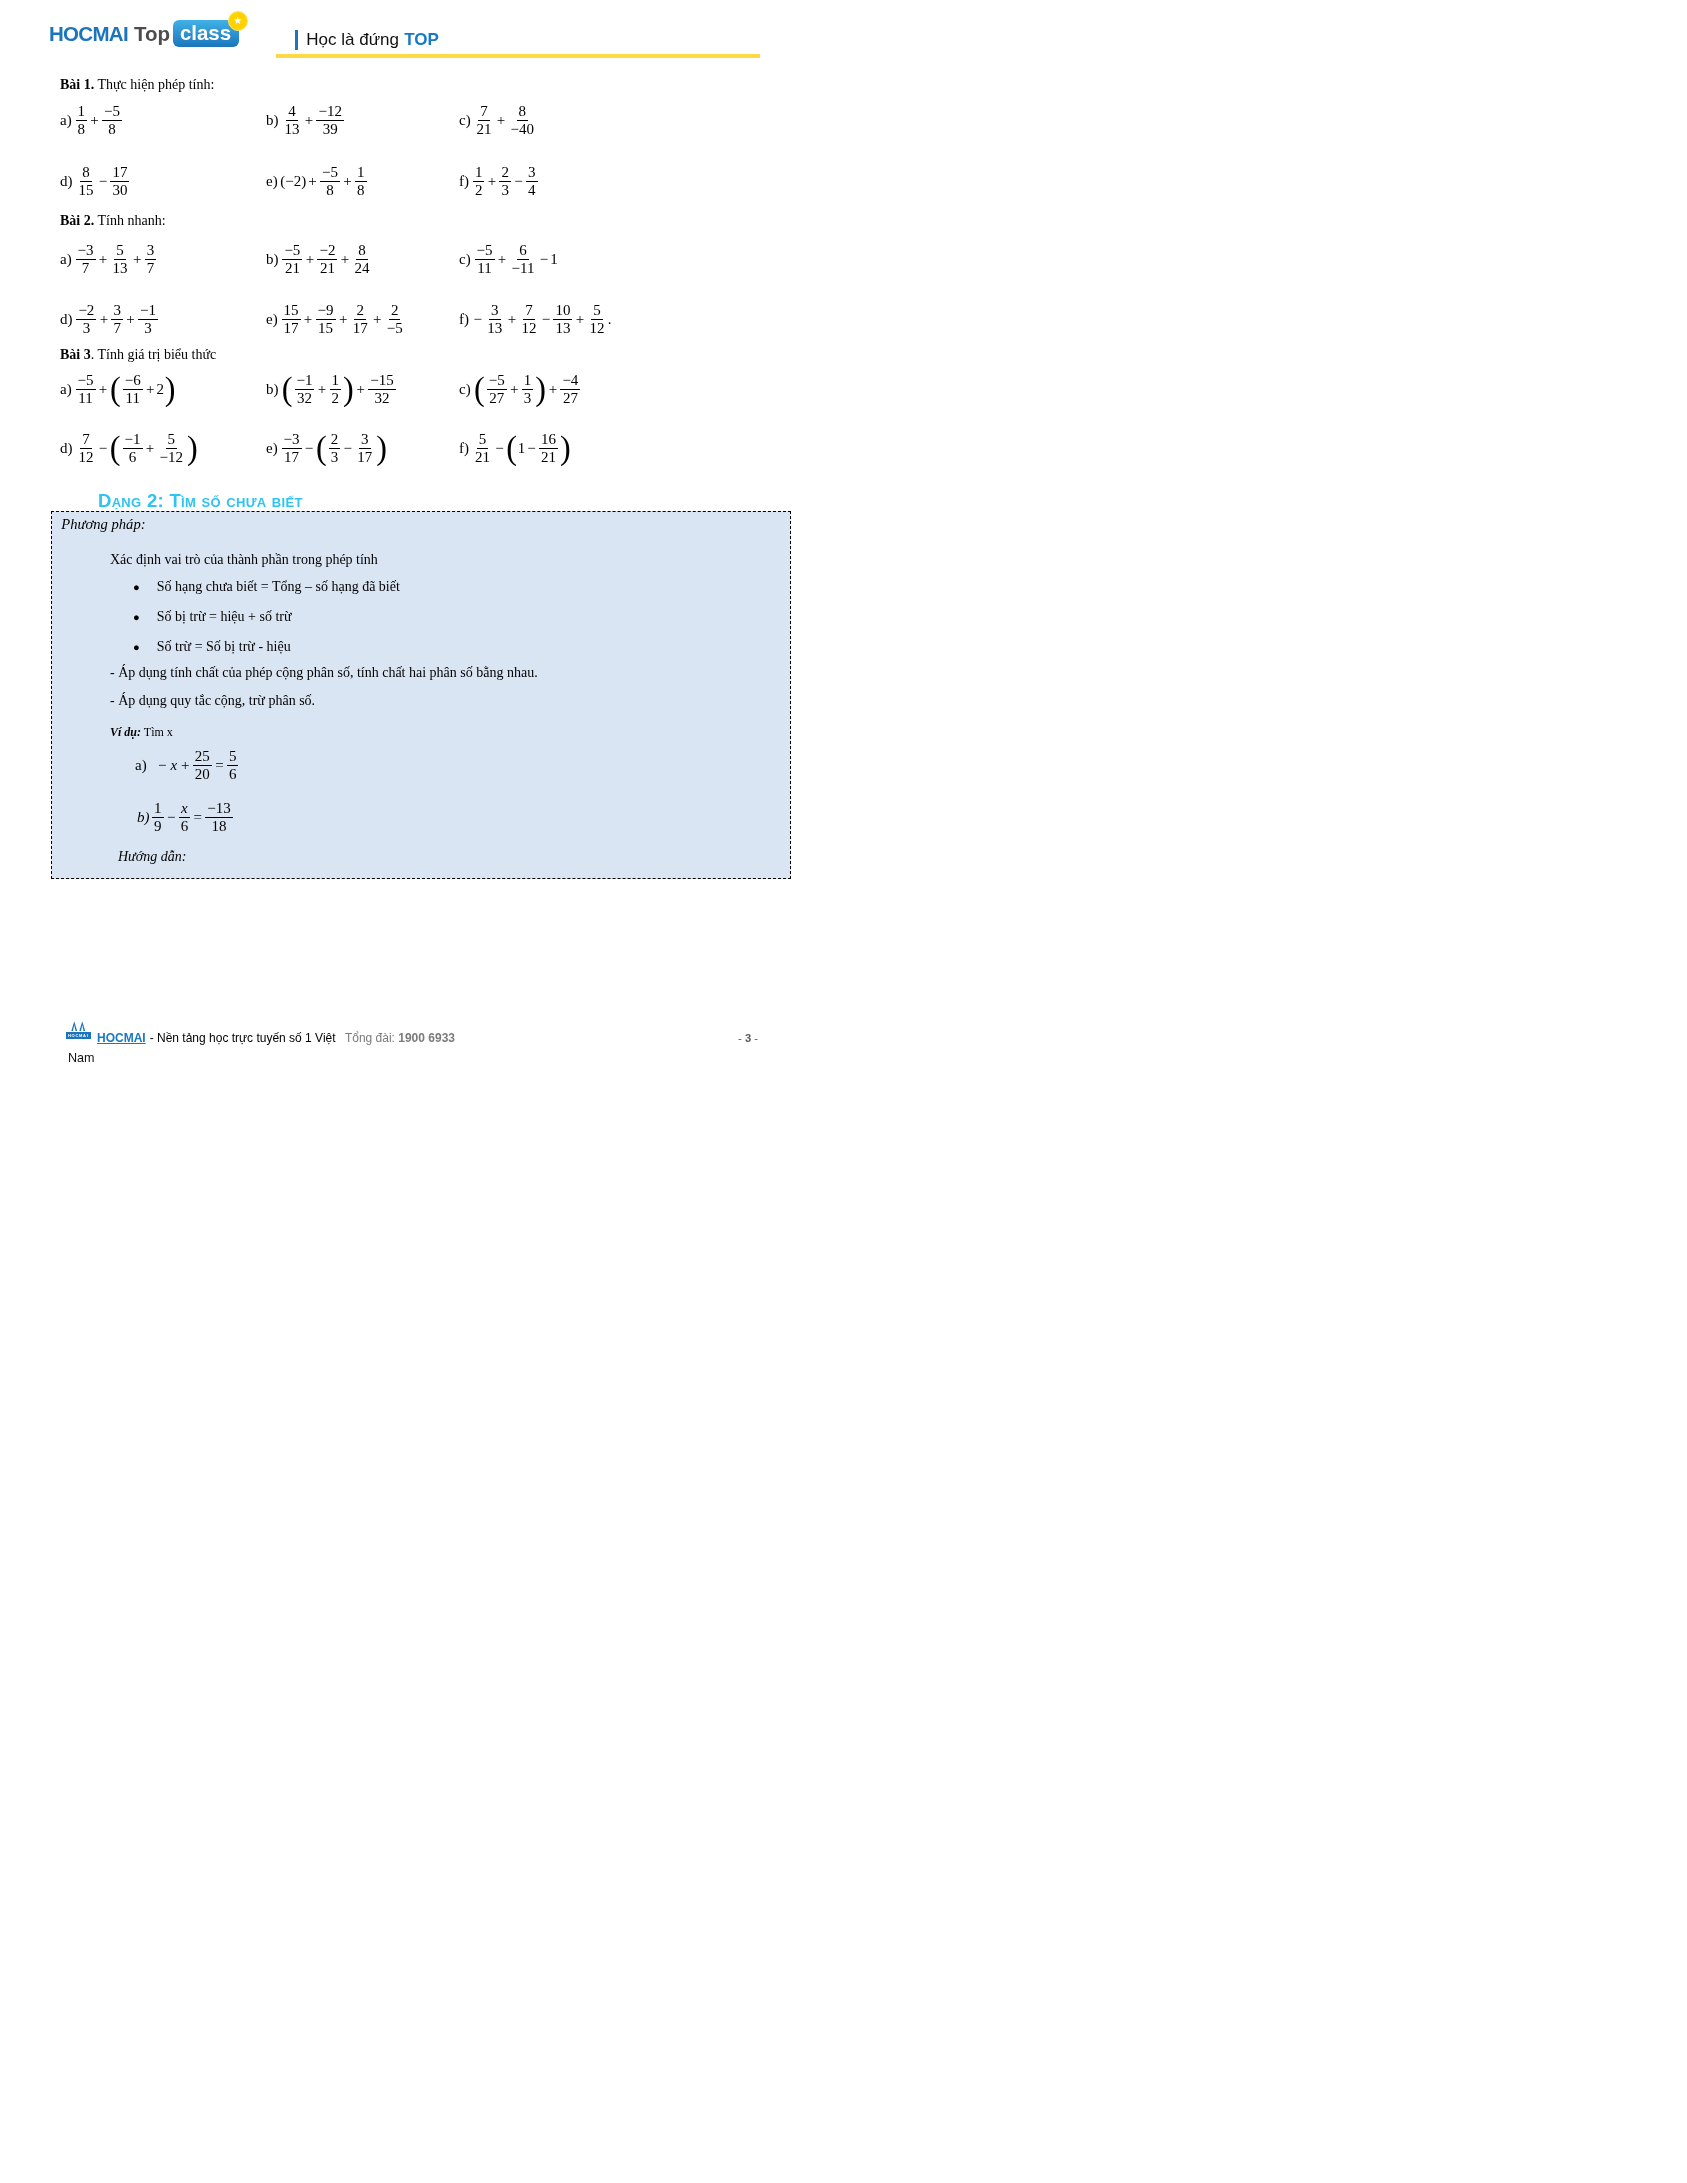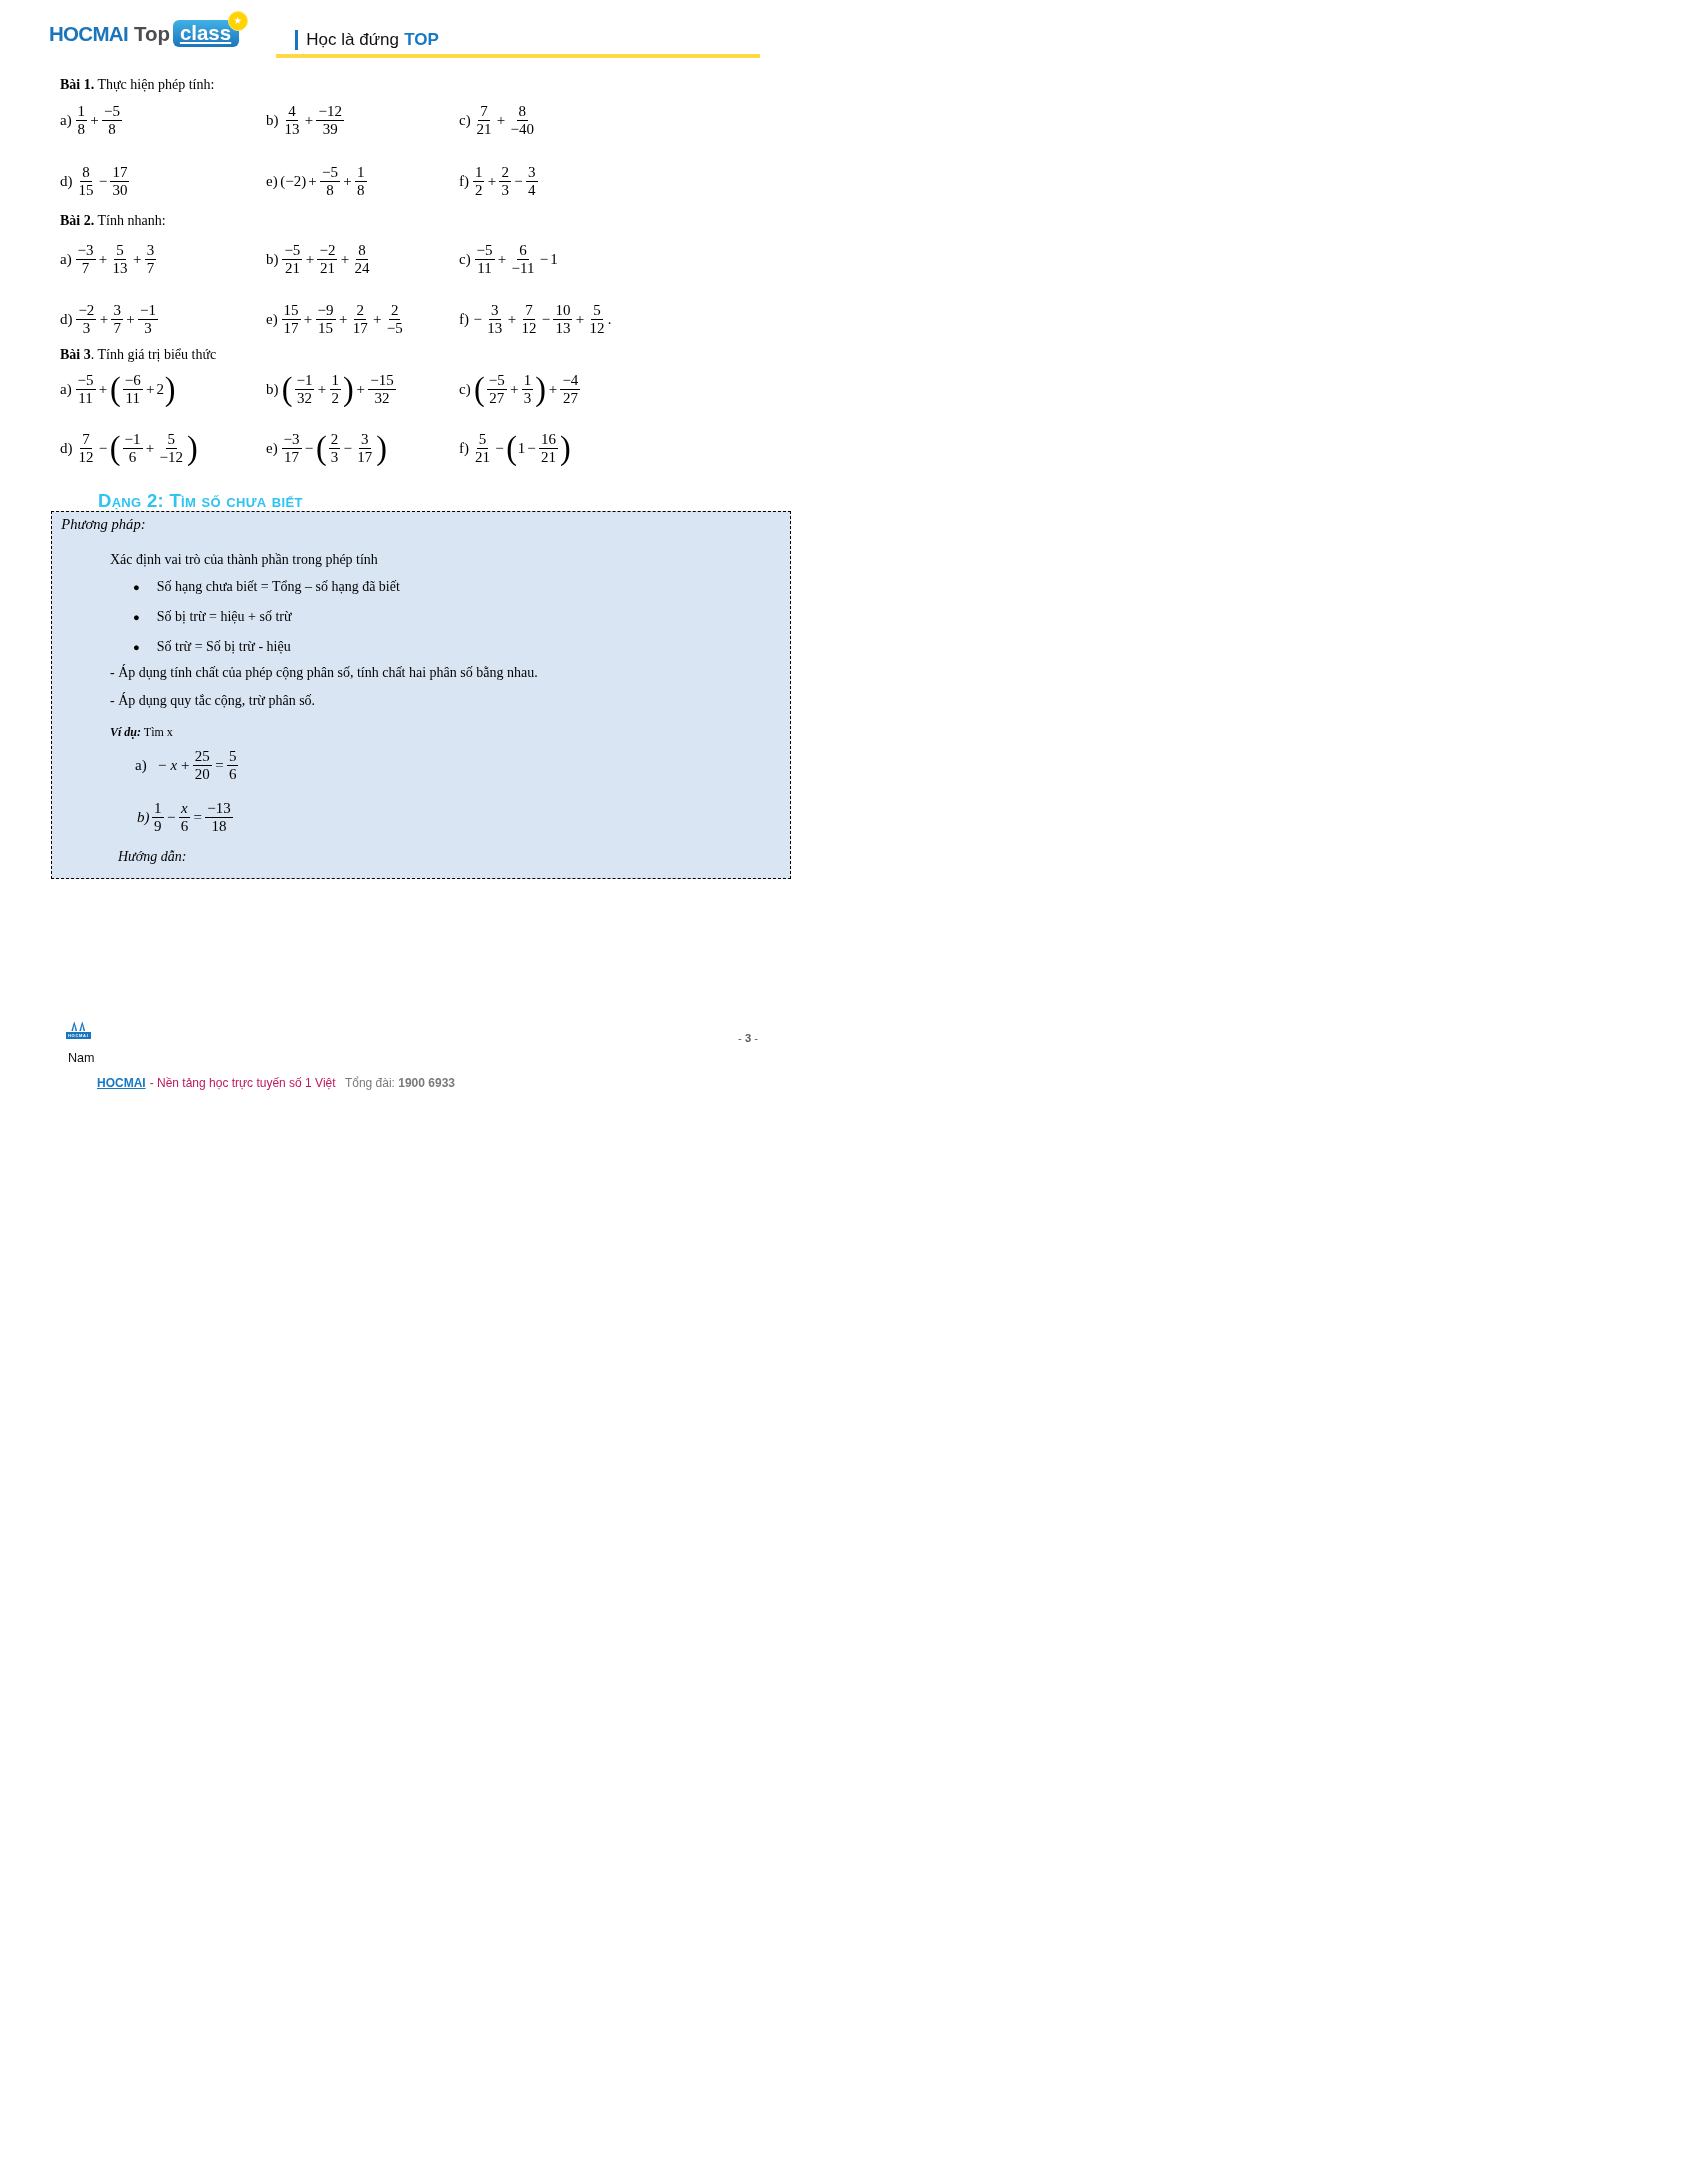--- a/index.html
+++ b/index.html
@@ -5,21 +5,21 @@
   html,body{margin:0;padding:0;background:#fff;}
   .page{position:relative;width:844px;height:1092px;background:#fff;overflow:hidden;
         font-family:"Liberation Serif","DejaVu Serif",serif;color:#000;}
 
   
   .logo{position:absolute;left:49px;top:20px;display:flex;align-items:center;
         font-family:"Liberation Sans","DejaVu Sans",sans-serif;font-weight:bold;}
   .logo .hocmai{font-size:20.5px;letter-spacing:-0.7px;color:#1B75BC;font-weight:800;}
   .logo .top{font-size:20.5px;color:#4D4D4F;margin-left:6px;font-weight:800;}
   .logo .classbox{position:relative;margin-left:3.3px;background:linear-gradient(#41b1e6,#1b75bc);
-        color:#fff;font-size:20.5px;font-weight:800;padding:0.7px 8px 2.6px 6.6px;border-radius:6px;text-decoration:underline;}
+        color:#fff;font-size:20.5px;font-weight:800;padding:0.7px 8px 2.6px 6.6px;border-radius:6px;}
   .logo .badge{position:absolute;top:-9.3px;right:-8.6px;width:18px;height:18px;background:#FFD200;
         border-radius:50%;display:flex;align-items:center;justify-content:center;
         color:#fff;font-size:10px;border:1.3px solid #ffe469;}
   .tagline{position:absolute;left:267px;top:30px;display:flex;align-items:center;
         font-family:"Liberation Sans","DejaVu Sans",sans-serif;font-size:17px;color:#111;padding-left:28px;}
   .tagline .vbar{display:inline-block;width:3.3px;height:20px;background:#1B75BC;margin-right:8px;}
   .tagline .toptxt{color:#1779C4;font-weight:bold;margin-left:5.3px;}
   .yline{position:absolute;left:276px;top:54px;width:484px;height:4px;background:#FFD943;}
 
   
@@ -61,21 +61,21 @@
         font-family:"Liberation Sans","DejaVu Sans",sans-serif;}
   .flogo .figs{display:flex;justify-content:center;gap:2px;height:13.2px;align-items:flex-end;}
   .flogo .person{width:6px;height:10px;background:#1B75BC;
         clip-path:polygon(50% 0,100% 100%,72% 100%,50% 38%,28% 100%,0 100%);}
   .flogo .person::before{content:"";}
   .flogo .strip{margin-top:0.7px;background:#1B75BC;color:#fff;font-size:4px;font-weight:bold;
         letter-spacing:0.7px;text-align:center;padding:1.3px 0;}
   .ftext{position:absolute;left:97px;top:1031px;font-family:"Liberation Sans","DejaVu Sans",sans-serif;
         font-size:12px;color:#222;display:flex;align-items:baseline;white-space:nowrap;}
   .ftext .flink{color:#1779C4;font-weight:bold;text-decoration:underline;margin-right:4px;}
-  .ftext .fdesc{color:#be185d;margin-top:45px;}
+  .ftext .fdesc{color:#000000;}
   .ftext .fphone{color:#7A7A7A;margin-left:9.3px;}
   .ftext .fphone b{color:#7A7A7A;}
   .pagenum{position:absolute;right:86px;top:1032px;font-family:"Liberation Sans","DejaVu Sans",sans-serif;
         font-size:11.2px;color:#595959;}
   .pagenum b{font-weight:bold;}
   .nam{position:absolute;left:68px;top:1051px;font-family:"Liberation Sans","DejaVu Sans",sans-serif;
         font-size:12.6px;color:#111;}
 </style>
 </head>
 <body>

